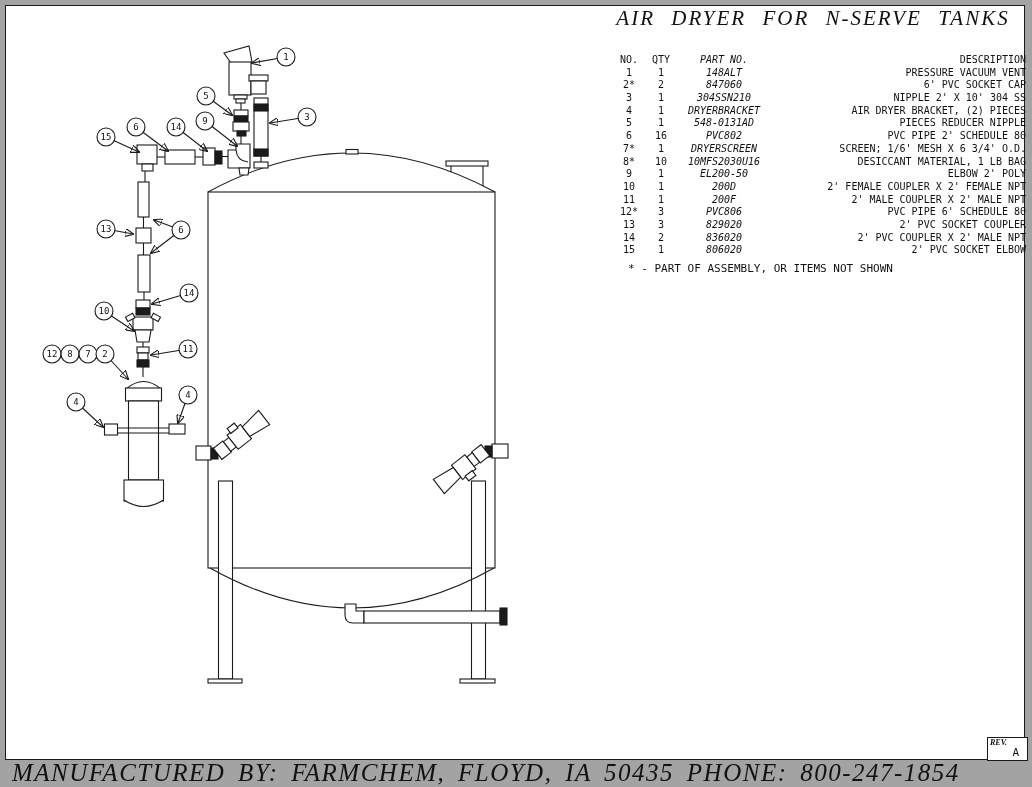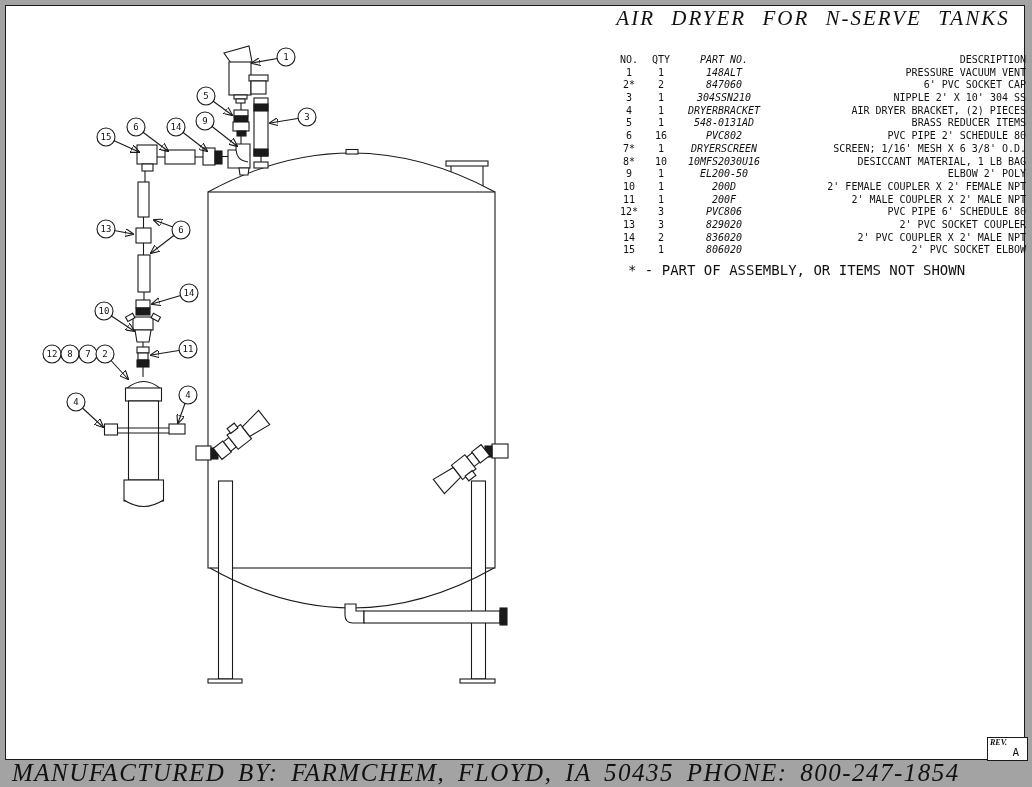--- a/index.html
+++ b/index.html
@@ -12,21 +12,21 @@
          white-space:nowrap;color:#111;}
   .ptable{position:absolute;left:612px;top:54px;width:414px;
           font-family:"DejaVu Sans Mono",monospace;font-size:10px;color:#111;}
   .trow{display:flex;height:12.7px;line-height:12.7px;white-space:pre;}
   .c-no{width:34px;text-align:center;}
   .c-qty{width:30px;text-align:center;}
   .c-part{width:96px;text-align:center;font-style:italic;}
   .c-desc{flex:1;padding-left:8px;text-align:right;}
   .hdr .c-desc{padding-left:66px;}
   .tnote{position:absolute;left:628px;top:262px;
-         font-family:"DejaVu Sans Mono",monospace;font-size:14px;color:#111;white-space:pre;}
+         font-family:"DejaVu Sans Mono",monospace;font-size:11px;color:#111;white-space:pre;}
   .revbox{position:absolute;left:987px;top:737px;width:41px;height:24px;
           border:1.6px solid #1a1a1a;background:#fff;box-sizing:border-box;}
   .rev-label{position:absolute;left:2px;top:0px;font:italic bold 8px "Liberation Serif",serif;}
   .rev-value{position:absolute;right:8px;top:8px;font:11px "DejaVu Sans Mono",monospace;}
   .footer{position:absolute;left:12px;top:759px;width:1020px;
           font:italic 25px "Liberation Serif",serif;letter-spacing:1.5px;word-spacing:5px;
           white-space:nowrap;color:#111;}
   svg.drawing{position:absolute;left:0;top:0;}
   svg.drawing line,svg.drawing path,svg.drawing rect,svg.drawing polygon,svg.drawing circle{
      stroke:#1a1a1a;stroke-width:1.1;fill:none;}
@@ -50,23 +50,23 @@
       <span class="c-no">NO.</span>
       <span class="c-qty">QTY</span>
       <span class="c-part">PART NO.</span>
       <span class="c-desc">DESCRIPTION</span>
     </div>
     <div>
         <div class="trow"><span class="c-no">1</span><span class="c-qty">1</span><span class="c-part">148ALT</span><span class="c-desc">PRESSURE VACUUM VENT</span></div>
         <div class="trow"><span class="c-no">2*</span><span class="c-qty">2</span><span class="c-part">847060</span><span class="c-desc">6' PVC SOCKET CAP</span></div>
         <div class="trow"><span class="c-no">3</span><span class="c-qty">1</span><span class="c-part">304SSN210</span><span class="c-desc">NIPPLE 2' X 10' 304 SS</span></div>
         <div class="trow"><span class="c-no">4</span><span class="c-qty">1</span><span class="c-part">DRYERBRACKET</span><span class="c-desc">AIR DRYER BRACKET, (2) PIECES</span></div>
-        <div class="trow"><span class="c-no">5</span><span class="c-qty">1</span><span class="c-part">548-0131AD</span><span class="c-desc">BRASS REDUCER ITEMS</span></div>
+        <div class="trow"><span class="c-no">5</span><span class="c-qty">1</span><span class="c-part">548-0131AD</span><span class="c-desc">PIECES REDUCER NIPPLE</span></div>
         <div class="trow"><span class="c-no">6</span><span class="c-qty">16</span><span class="c-part">PVC802</span><span class="c-desc">PVC PIPE 2' SCHEDULE 80</span></div>
-        <div class="trow"><span class="c-no">7*</span><span class="c-qty">1</span><span class="c-part">DRYERSCREEN</span><span class="c-desc">SCREEN; 1/16' MESH X 6 3/8' O.D.</span></div>
+        <div class="trow"><span class="c-no">7*</span><span class="c-qty">1</span><span class="c-part">DRYERSCREEN</span><span class="c-desc">SCREEN; 1/6' MESH X 6 3/4' O.D.</span></div>
         <div class="trow"><span class="c-no">8*</span><span class="c-qty">10</span><span class="c-part">10MFS2030U16</span><span class="c-desc">DESICCANT MATERIAL, 1 LB BAG</span></div>
         <div class="trow"><span class="c-no">9</span><span class="c-qty">1</span><span class="c-part">EL200-50</span><span class="c-desc">ELBOW 2' POLY</span></div>
         <div class="trow"><span class="c-no">10</span><span class="c-qty">1</span><span class="c-part">200D</span><span class="c-desc">2' FEMALE COUPLER X 2' FEMALE NPT</span></div>
         <div class="trow"><span class="c-no">11</span><span class="c-qty">1</span><span class="c-part">200F</span><span class="c-desc">2' MALE COUPLER X 2' MALE NPT</span></div>
         <div class="trow"><span class="c-no">12*</span><span class="c-qty">3</span><span class="c-part">PVC806</span><span class="c-desc">PVC PIPE 6' SCHEDULE 80</span></div>
         <div class="trow"><span class="c-no">13</span><span class="c-qty">3</span><span class="c-part">829020</span><span class="c-desc">2' PVC SOCKET COUPLER</span></div>
         <div class="trow"><span class="c-no">14</span><span class="c-qty">2</span><span class="c-part">836020</span><span class="c-desc">2' PVC COUPLER X 2' MALE NPT</span></div>
         <div class="trow"><span class="c-no">15</span><span class="c-qty">1</span><span class="c-part">806020</span><span class="c-desc">2' PVC SOCKET ELBOW</span></div>
       </div>
   </div>

